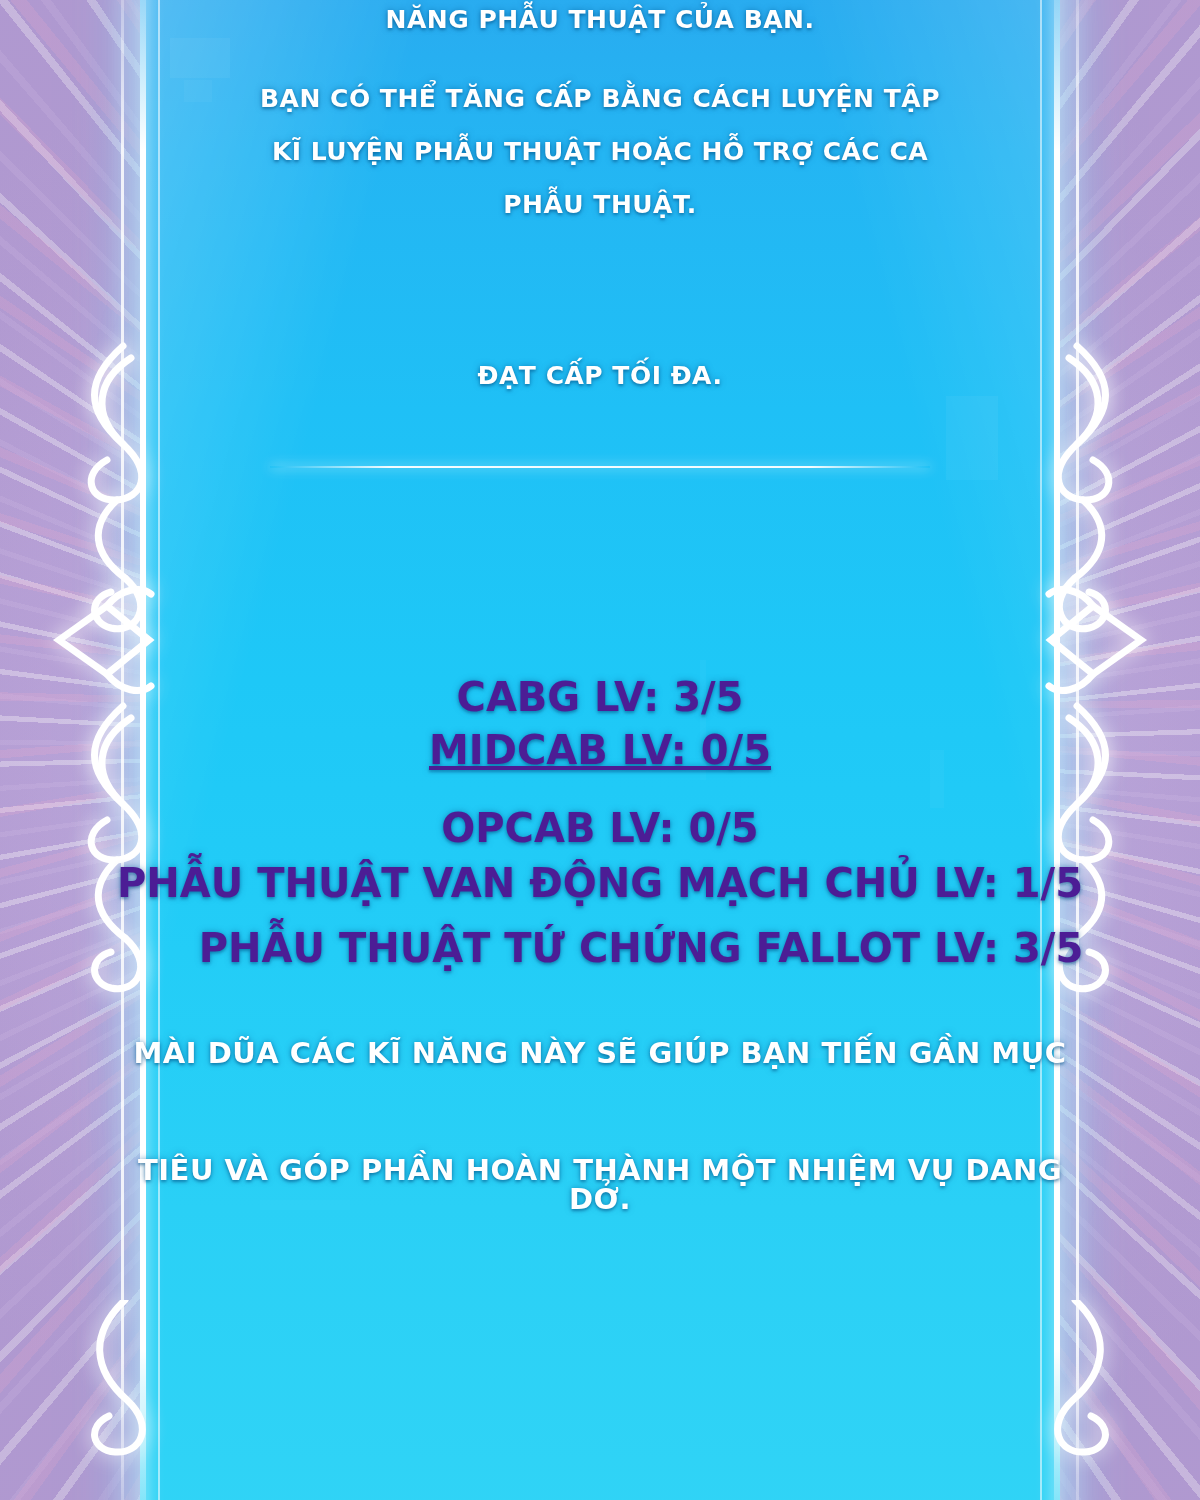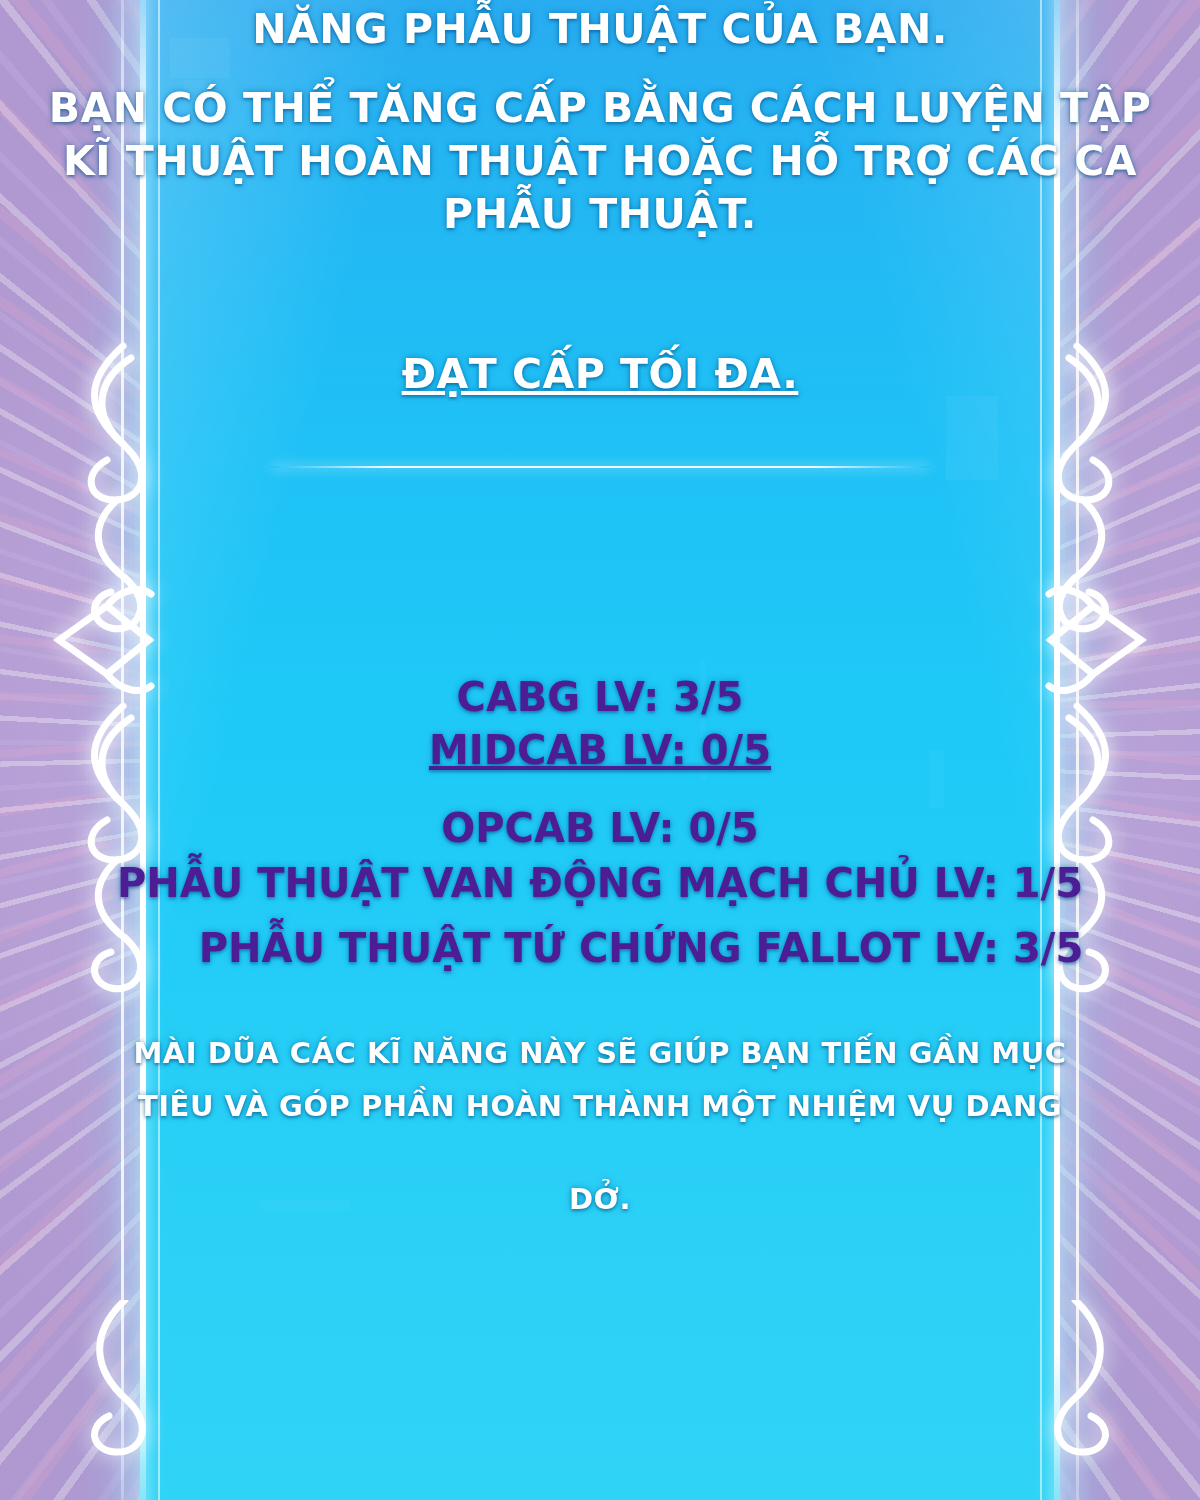--- a/index.html
+++ b/index.html
@@ -143,21 +143,21 @@
     text-align: center;
     color: #ffffff;
     font-family: "DejaVu Sans", sans-serif;
     font-weight: 700;
     letter-spacing: 0.5px;
     text-shadow:
       0 0 6px rgba(0,90,150,0.55),
       0 2px 3px rgba(0,70,120,0.45);
     white-space: pre;
   }
-  .sz-lg { font-size: 41px; }
+  .sz-lg { font-size: 25px; }
   .sz-md { font-size: 29px; }
 
   .stat-line {
     position: absolute;
     width: 100%;
     text-align: center;
     color: #4c1d95;
     font-weight: 700;
     font-size: 40px;
     text-shadow: 0 0 6px rgba(0,90,150,0.5), 0 2px 3px rgba(0,70,120,0.4);
@@ -256,30 +256,30 @@
         <path d="M80 0 C44 34, 48 70, 82 100 C110 126, 96 154, 70 152 C46 150, 42 126, 64 116"></path>
       </g>
     </svg>
   </div>
 
   <div class="text-layer">
 
     <div class="line sz-lg" style="top:5px;">NĂNG PHẪU THUẬT CỦA BẠN.</div>
 
     <div class="line sz-lg" style="top:84px;">BẠN CÓ THỂ TĂNG CẤP BẰNG CÁCH LUYỆN TẬP</div>
-    <div class="line sz-lg" style="top:137px;">KĨ THUẬT HOÀN THUẬT HOẶC HỖ TRỢ CÁC CA</div>
+    <div class="line sz-lg" style="top:137px;">KĨ LUYỆN PHẪU THUẬT HOẶC HỖ TRỢ CÁC CA</div>
     <div class="line sz-lg" style="top:190px;">PHẪU THUẬT.</div>
 
-    <div class="line sz-lg" style="top:350px;text-decoration:underline;">ĐẠT CẤP TỐI ĐA.</div>
+    <div class="line sz-lg" style="top:361px;">ĐẠT CẤP TỐI ĐA.</div>
 
     <div class="stat-line" style="top:674px;">CABG LV: 3/5</div>
     <div class="stat-line" style="top:727px;text-decoration:underline;">MIDCAB LV: 0/5</div>
     <div class="stat-line" style="top:796px;margin-top:9px;">OPCAB LV: 0/5</div>
 
     <div class="stat-line" style="top:860px;">PHẪU THUẬT VAN ĐỘNG MẠCH CHỦ LV: 1/5</div>
     <div class="stat-line" style="top:925px;padding-left:41px;">PHẪU THUẬT TỨ CHỨNG FALLOT LV: 3/5</div>
 
     <div class="line sz-md" style="top:1036px;">MÀI DŨA CÁC KĨ NĂNG NÀY SẼ GIÚP BẠN TIẾN GẦN MỤC</div>
-    <div class="line sz-md" style="top:1089px;">TIÊU VÀ GÓP PHẦN HOÀN THÀNH MỘT NHIỆM VỤ DANG</div>
+    <div class="line sz-md" style="top:1153px;">TIÊU VÀ GÓP PHẦN HOÀN THÀNH MỘT NHIỆM VỤ DANG</div>
     <div class="line sz-md" style="top:1142px;margin-top:40px;">DỞ.</div>
 
   </div>
 </div>
 
 </body></html>

